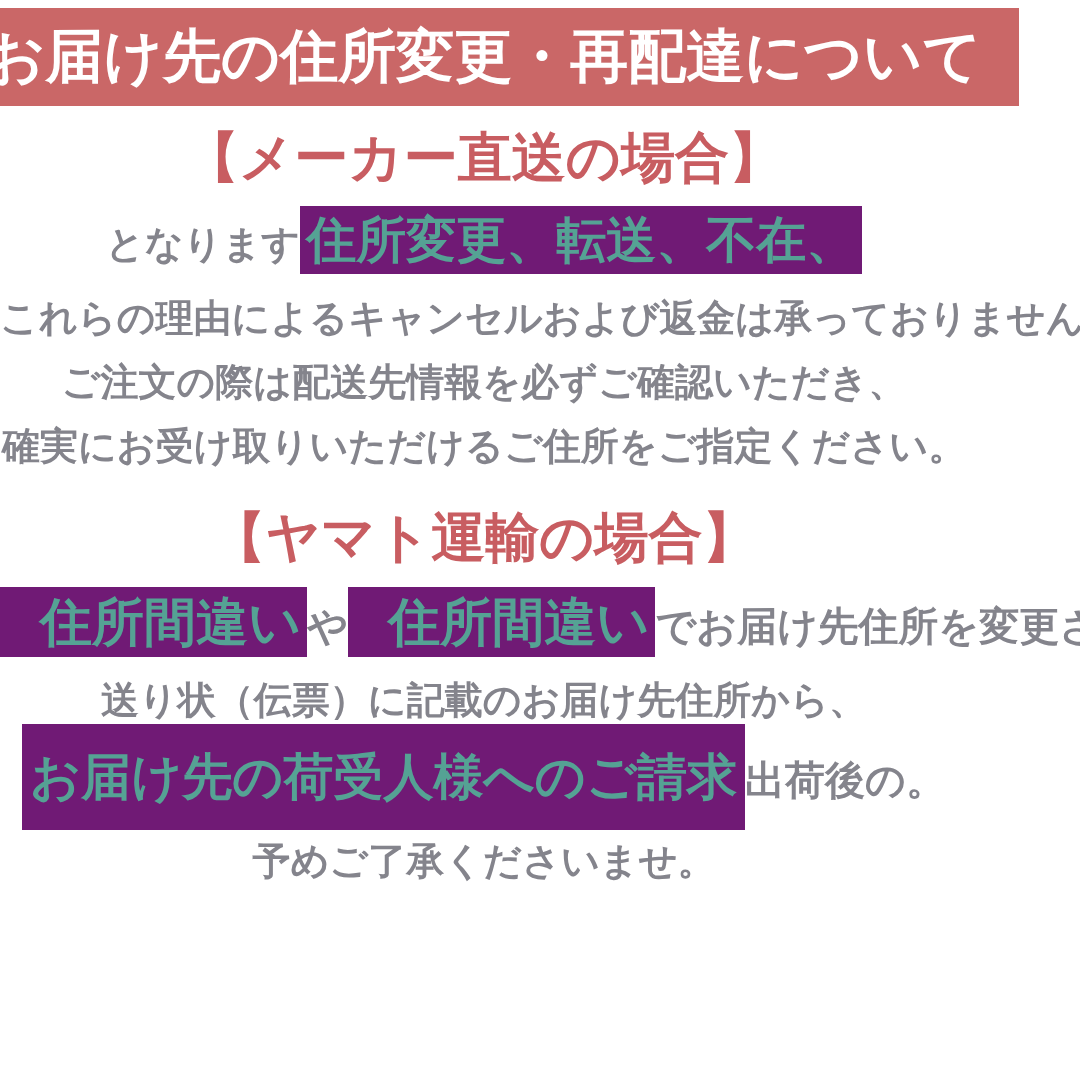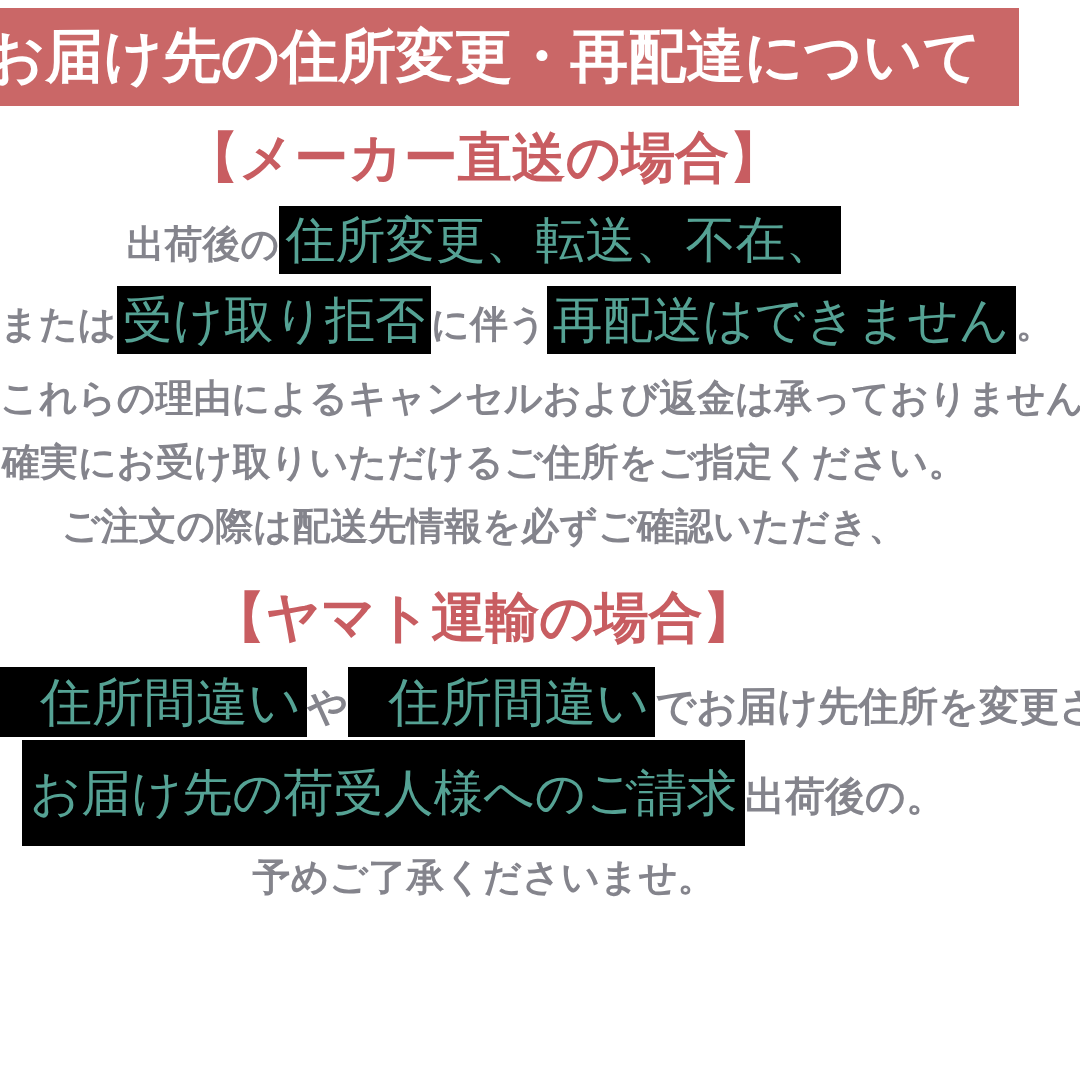--- a/index.html
+++ b/index.html
@@ -54,23 +54,23 @@
     width: 100%;
     text-align: center;
     color: #84848c;
     font-size: 38px;
     font-weight: 600;
     line-height: 76px;
     white-space: nowrap;
   }
   .big-line .hl {
     color: #55a294;
-    background: #000000;
+    background: #701a75;
     font-size: 50px;
-    font-weight: normal;
+    font-weight: bold;
     padding: 5px 6px;
   }
   .line-a1 { margin-top: 8px; }
   .line-a2 { margin-top: 0px; }
   .line-b1 { margin-top: 8px; font-size: 40px; line-height: 80px; }
   .line-b1 .hl { font-size: 52px; padding-left: 40px; }
   .line-b4 { margin-top: 2px; }
   .line-b5 { margin-top: 6px; font-size: 40px; line-height: 82px; }
   .line-b5 .hl { padding: 24px 8px; }
   
@@ -92,37 +92,35 @@
 
 <div class="page">
 
   <div class="banner">
     <span>お届け先の住所変更・再配達について</span>
   </div>
 
   <div class="heading">【メーカー直送の場合】</div>
 
   <div class="big-line line-a1">
-    <span>出荷後の</span><span class="hl">住所変更、転送、不在、</span>
+    <span>となります</span><span class="hl">住所変更、転送、不在、</span>
   </div>
 
-  <div class="big-line line-a2">
-    <span>または</span><span class="hl">受け取り拒否</span><span>に伴う</span><span class="hl">再配送はできません</span><span>。</span>
-  </div>
 
   <div class="para-line first">これらの理由によるキャンセルおよび返金は承っておりませんので、</div>
+  <div class="para-line gap">ご注文の際は配送先情報を必ずご確認いただき、</div>
   <div class="para-line gap">確実にお受け取りいただけるご住所をご指定ください。</div>
-  <div class="para-line gap">ご注文の際は配送先情報を必ずご確認いただき、</div>
 
   <div class="heading yamato">【ヤマト運輸の場合】</div>
 
   <div class="big-line line-b1">
     <span class="hl">住所間違い</span><span>や</span><span class="hl">住所間違い</span><span>でお届け先住所を変更される場合は、</span>
   </div>
 
+  <div class="para-line gap">送り状（伝票）に記載のお届け先住所から、</div>
 
 
   <div class="big-line line-b5">
     <span class="hl">お届け先の荷受人様へのご請求</span><span>出荷後の。</span>
   </div>
 
   <div class="para-line line-b6">予めご了承くださいませ。</div>
 
 </div>
 

